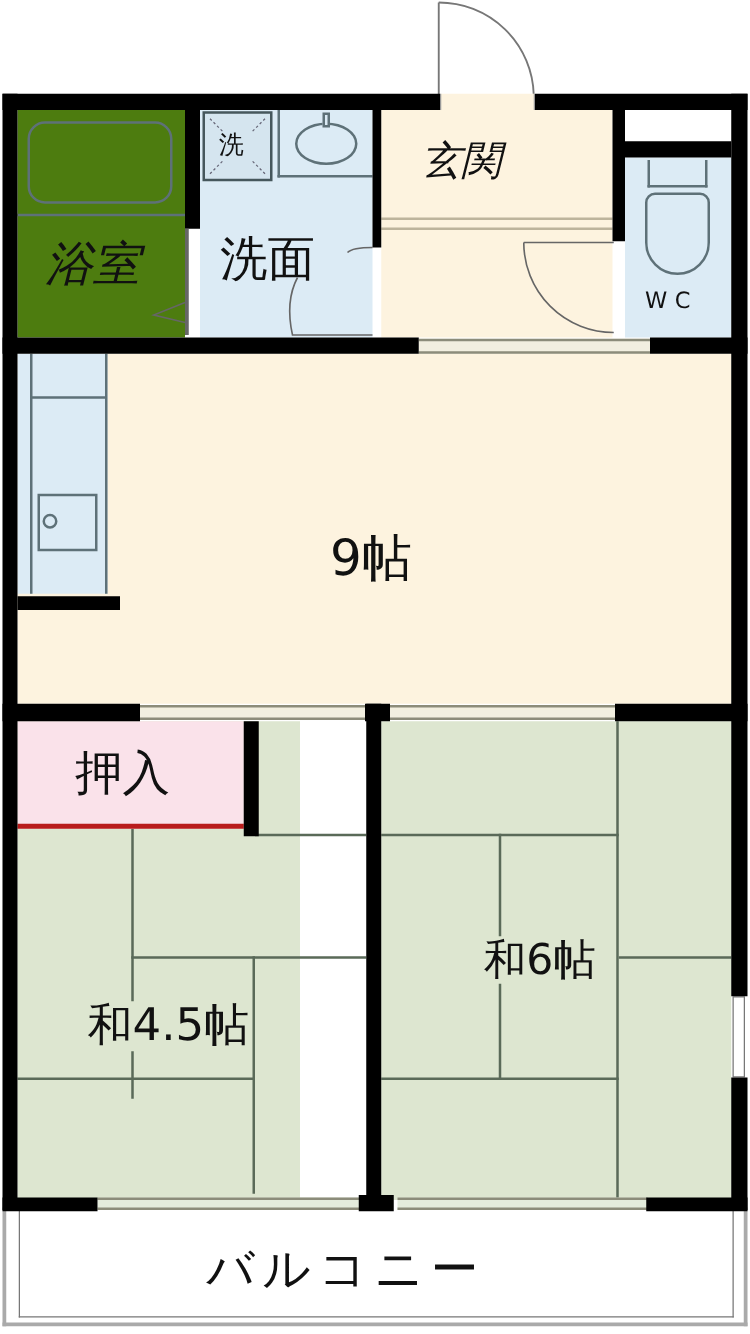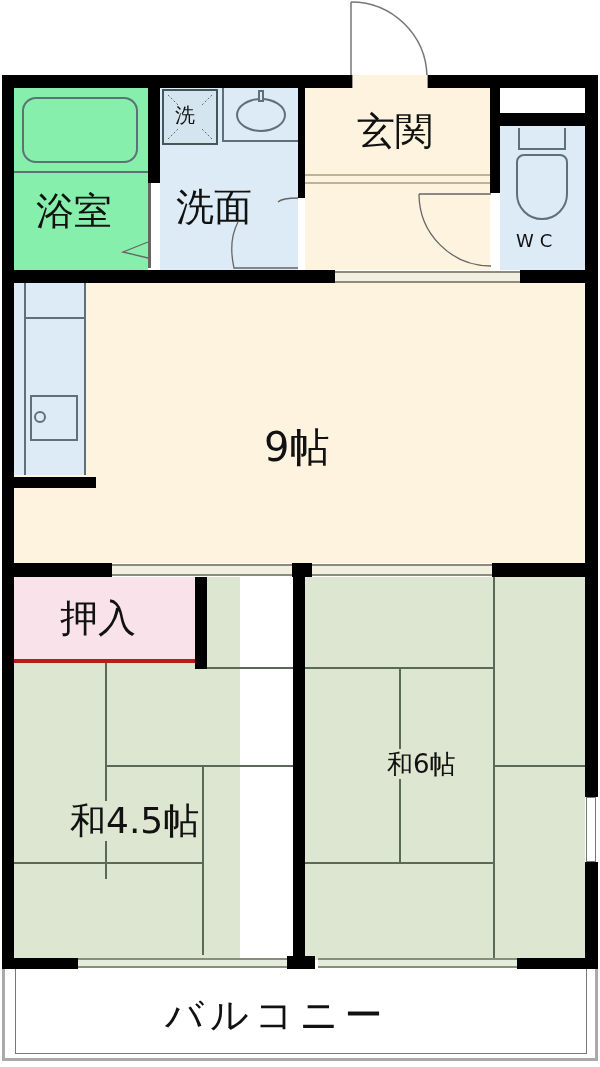--- a/index.html
+++ b/index.html
@@ -12,21 +12,21 @@
   .slide{position:absolute;box-sizing:border-box;border-top:2px solid #8c8c7a;border-bottom:2px solid #8c8c7a;background:#f2efe0;}
 </style>
 </head>
 <body>
 
 <svg class="abs" style="left:345px;top:0;width:90px;height:80px;">
   <path d="M6 2 L6 76" stroke="#777" stroke-width="1.5" fill="none"></path>
   <path d="M6 2 A76 76 0 0 1 82 76" stroke="#777" stroke-width="1.5" fill="none"></path>
 </svg>
 
-<div class="room" style="left:14px;top:88px;width:134px;height:182px;background:#86efac;">
+<div class="room" style="left:14px;top:88px;width:134px;height:182px;background:#4d7c0f;font-style:italic;">
   <div class="abs" style="left:8px;top:9px;width:116px;height:66px;border:2px solid #5e7178;border-radius:14px;"></div>
   <div class="abs" style="left:0;top:83px;width:134px;height:2px;background:#5e7178;"></div>
   <div class="label" style="left:22px;top:104px;font-size:38px;">浴室</div>
   <svg class="abs" style="left:105px;top:152px;width:30px;height:30px;">
     <path d="M29 2 L4 12 L29 18" stroke="#666" stroke-width="1.3" fill="none"></path>
   </svg>
 </div>
 
 <div class="room" style="left:160px;top:88px;width:138px;height:182px;background:#dcebf5;">
   <div class="abs" style="left:2px;top:1px;width:56px;height:56px;border:2px solid #46575c;background:#d5e5ef;">
@@ -43,21 +43,21 @@
     <div class="abs" style="left:34px;top:2px;width:6px;height:12px;border:2px solid #5e7178;background:#dcebf5;"></div>
   </div>
   <div class="label" style="left:16px;top:100px;font-size:38px;">洗面</div>
   <svg class="abs" style="left:60px;top:108px;width:80px;height:76px;">
     <path d="M78 2 Q62 2 58 6" stroke="#666" stroke-width="1.3" fill="none"></path>
     <path d="M18 26 Q8 45 14 72 L78 72" stroke="#666" stroke-width="1.3" fill="none"></path>
   </svg>
 </div>
 
 <div class="room" style="left:305px;top:88px;width:185px;height:182px;background:#fdf3df;">
-  <div class="label" style="left:52px;top:24px;font-size:38px;">玄関</div>
+  <div class="label" style="left:32px;top:24px;font-size:32px;font-style:italic;">玄関</div>
   <div class="abs" style="left:0;top:86px;width:185px;height:10px;border-top:2px solid #bdb49c;border-bottom:2px solid #bdb49c;"></div>
   <svg class="abs" style="left:112px;top:104px;width:76px;height:76px;">
     <path d="M2 2 L74 2" stroke="#666" stroke-width="1.3" fill="none"></path>
     <path d="M2 2 A72 72 0 0 0 74 74" stroke="#666" stroke-width="1.3" fill="none"></path>
   </svg>
 </div>
 
 <div class="room" style="left:502px;top:88px;width:83px;height:25px;background:#ffffff;"></div>
 
 <div class="room" style="left:500px;top:126px;width:85px;height:144px;background:#dcebf5;">
@@ -89,21 +89,21 @@
 <div class="room" style="left:14px;top:577px;width:181px;height:86px;background:#fae2ea;border-bottom:4px solid #b91c1c;">
   <div class="label" style="left:46px;top:22px;font-size:38px;">押入</div>
 </div>
 
 <div class="room" style="left:305px;top:577px;width:280px;height:383px;background:#dde6d0;">
   <div class="line" style="left:188px;top:0;width:2px;height:383px;"></div>
   <div class="line" style="left:0;top:90px;width:190px;height:2px;"></div>
   <div class="line" style="left:0;top:285px;width:190px;height:2px;"></div>
   <div class="line" style="left:94px;top:90px;width:2px;height:196px;"></div>
   <div class="line" style="left:190px;top:188px;width:90px;height:2px;"></div>
-  <div class="label" style="left:82px;top:172px;font-size:26px;background:#dde6d0;padding:2px 0;">和6帖</div>
+  <div class="label" style="left:82px;top:172px;font-size:34px;background:#dde6d0;padding:2px 0;">和6帖</div>
 </div>
 
 <div class="room" style="left:2px;top:966px;width:596px;height:95px;border:3px solid #aaa;border-top:none;background:#fff;">
   <div class="abs" style="left:10px;top:0;width:572px;height:88px;border:1.5px solid #777;border-top:none;"></div>
   <div class="label" style="left:160px;top:30px;font-size:38px;letter-spacing:6px;">バルコニー</div>
 </div>
 
 <div class="slide" style="left:335px;top:271px;width:185px;height:12px;"></div>
 <div class="slide" style="left:112px;top:564px;width:180px;height:12px;"></div>
 <div class="slide" style="left:312px;top:564px;width:180px;height:12px;"></div>

